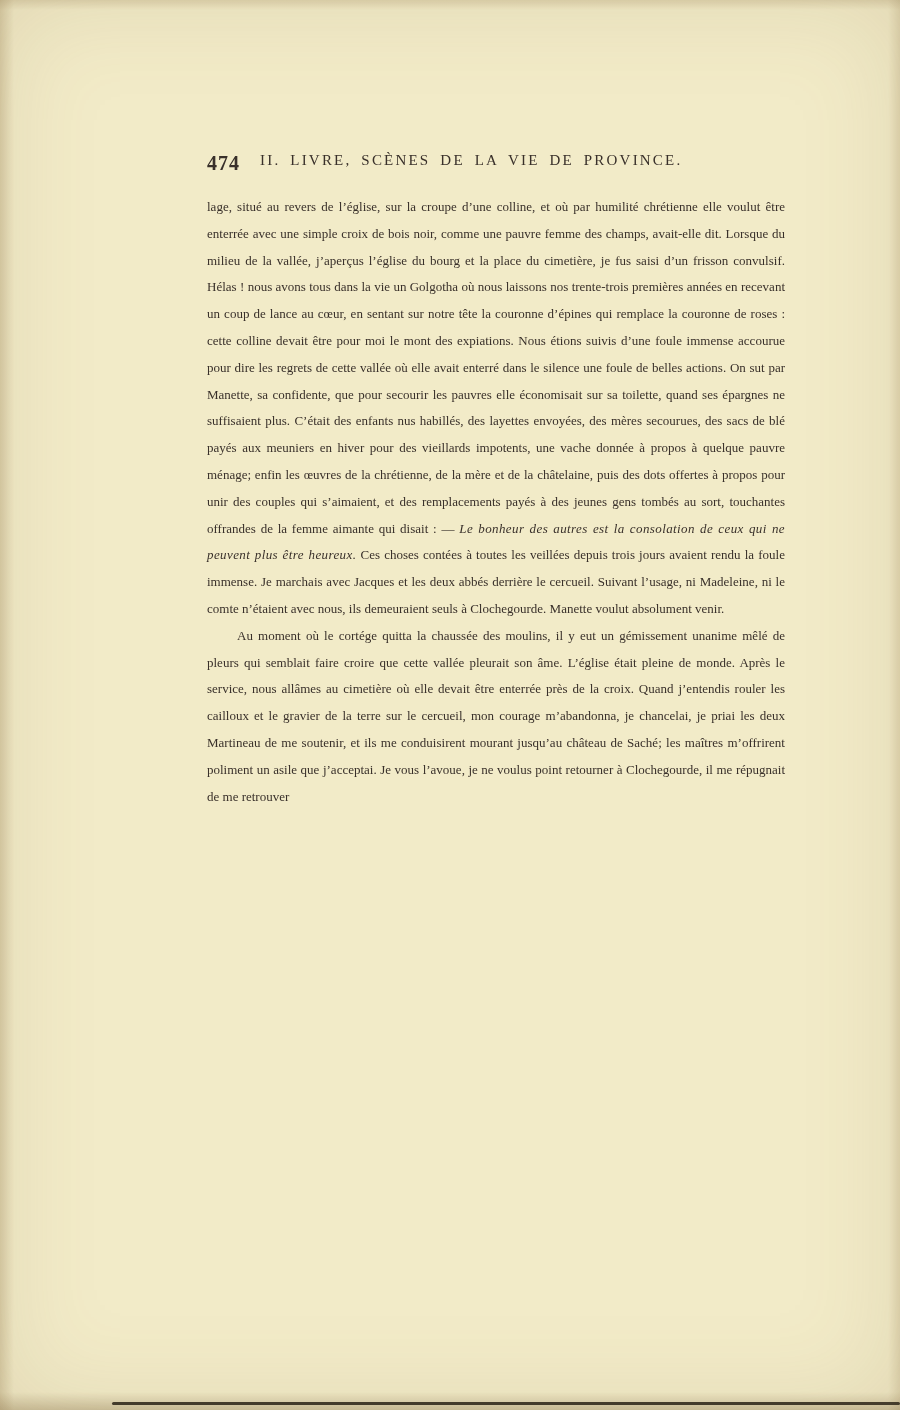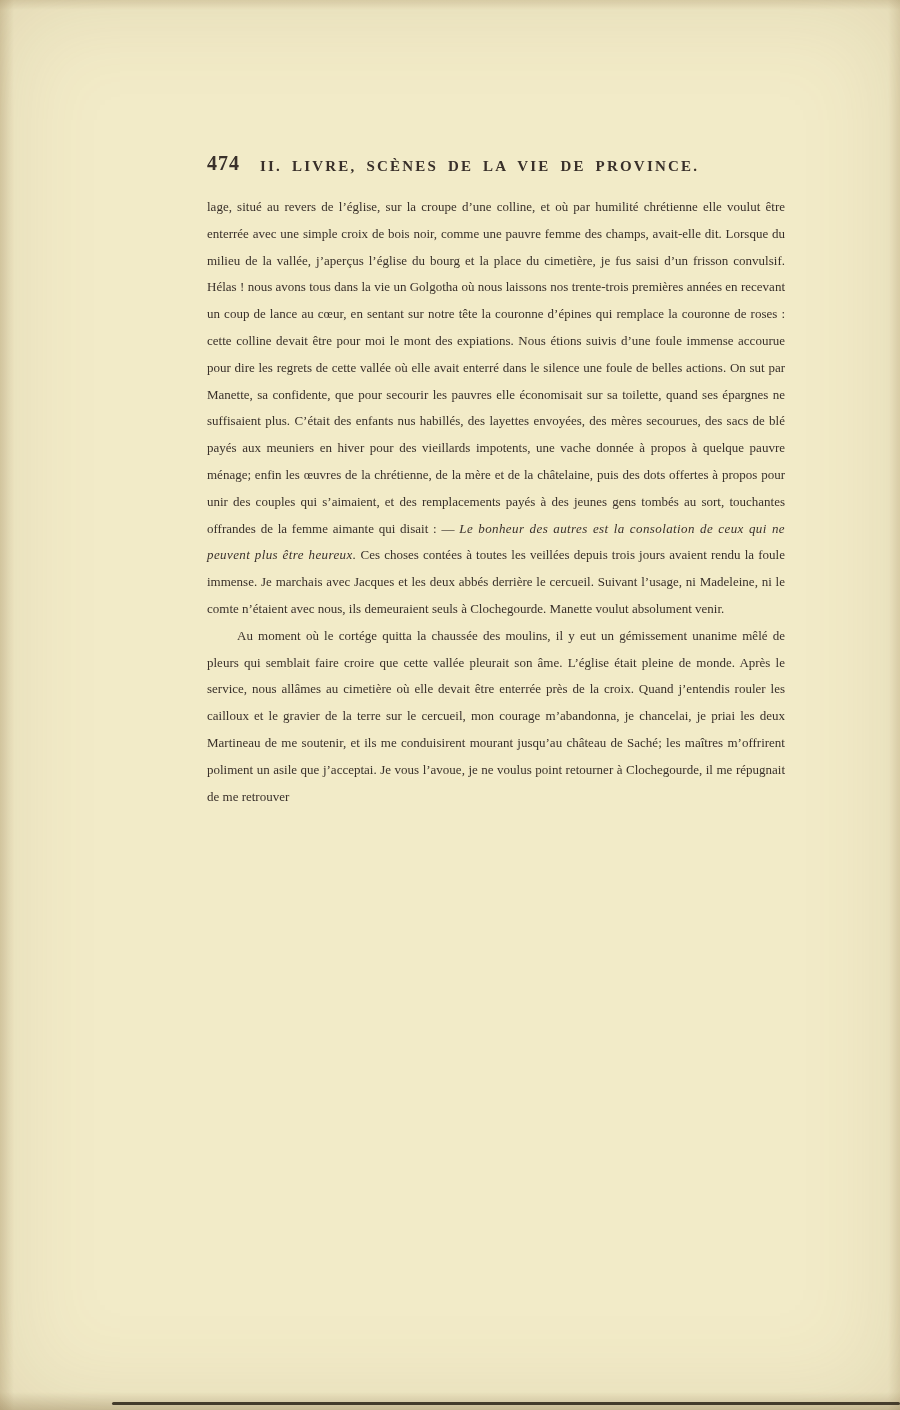--- a/index.html
+++ b/index.html
@@ -26,30 +26,30 @@
     inset: 0;
     box-shadow: inset 0 0 100px rgba(130,105,60,.16);
     pointer-events: none;
   }
   .page-header {
     position: absolute;
     left: 207px;
     top: 152px;
     width: 578px;
     display: flex;
-    align-items: flex-end;
+    align-items: flex-start;
   }
   .page-number {
     font-size: 20px;
     font-weight: bold;
     letter-spacing: 1px;
   }
   .running-title {
     font-size: 15px;
-    font-weight: bold;
+    font-weight: normal;
     letter-spacing: 2.2px;
     word-spacing: 4px;
     margin-left: 20px;
     white-space: nowrap;
   }
   .text-block {
     position: absolute;
     left: 207px;
     top: 194px;
     width: 578px;

